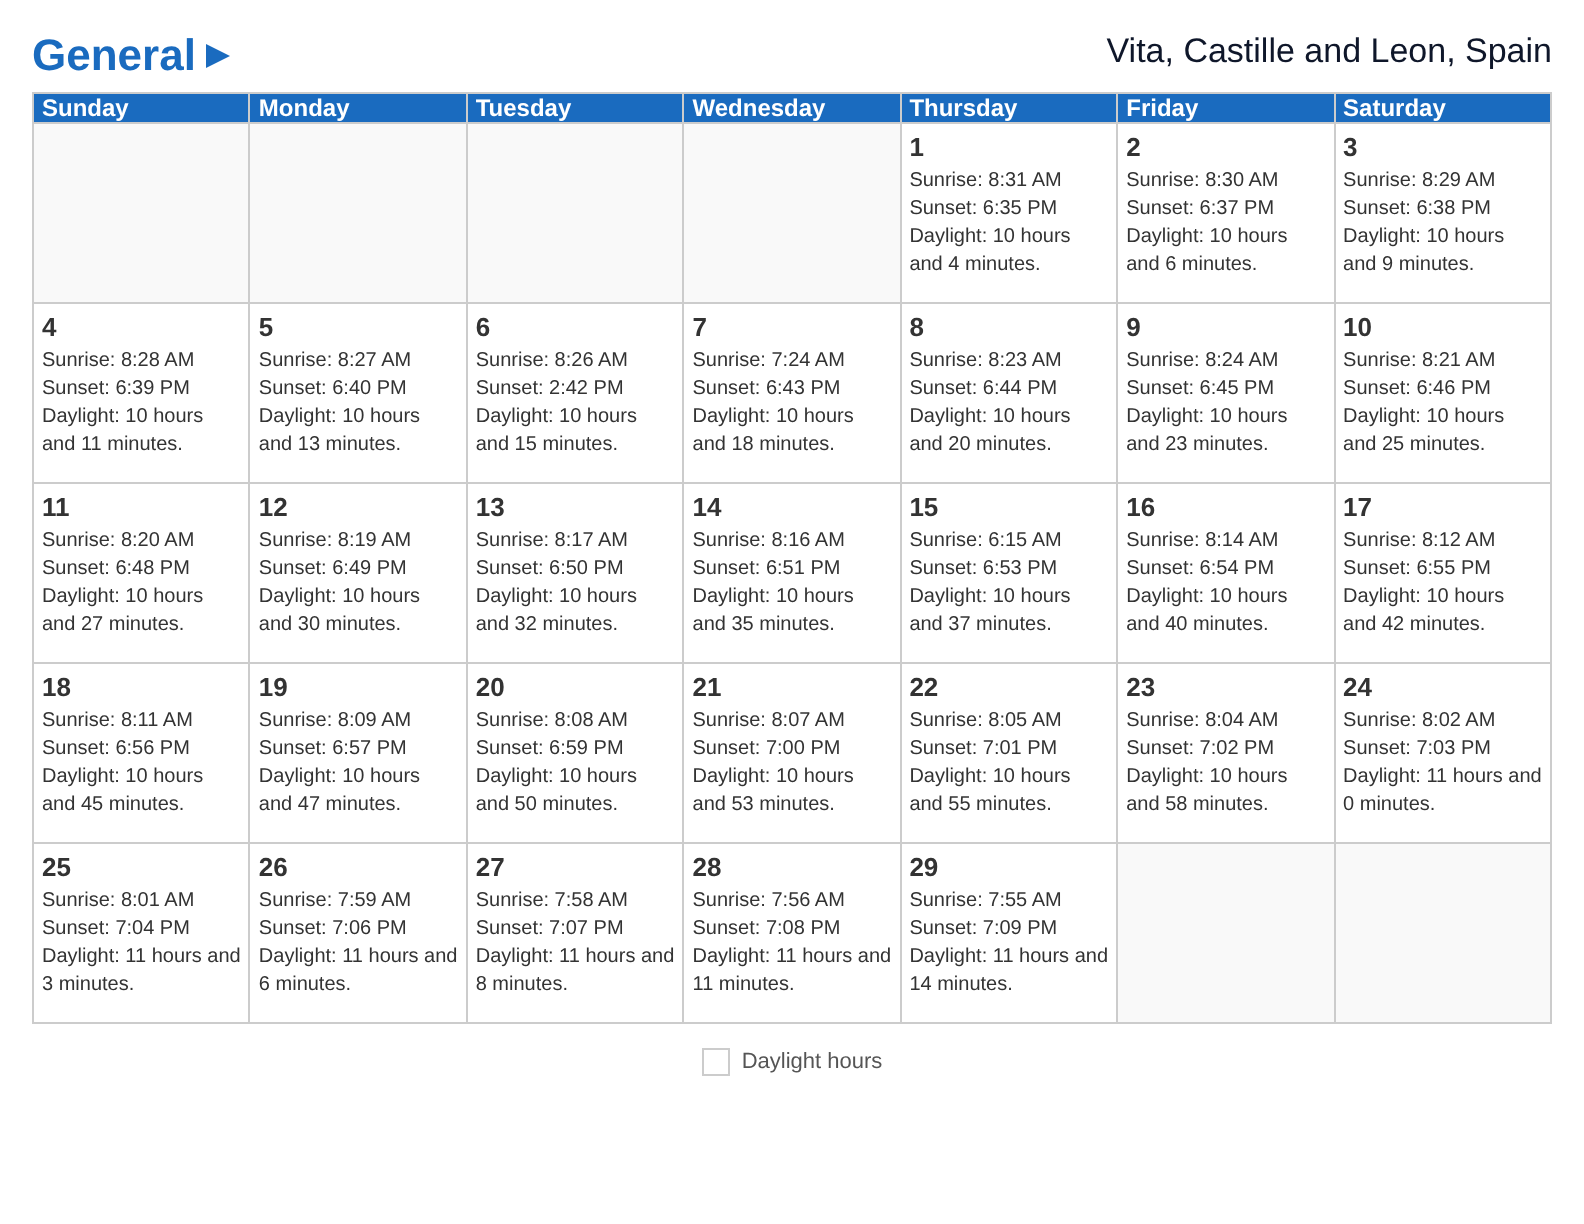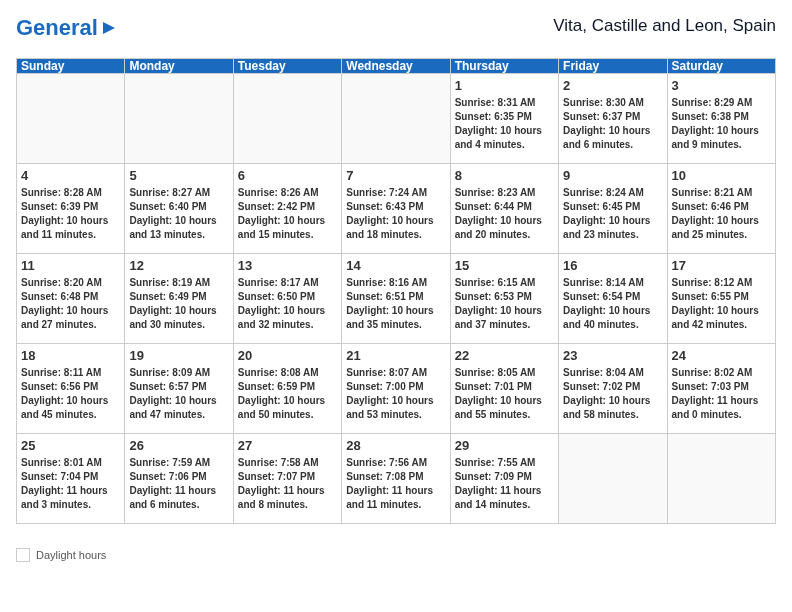--- a/index.html
+++ b/index.html
@@ -7,21 +7,21 @@
       font-family: Arial, sans-serif;
       background: #fff;
       width: 792px;
       min-height: 612px;
       padding: 16px;
     }
     .header {
       display: flex;
       justify-content: space-between;
       align-items: flex-start;
-      margin-bottom: 18px;
+      margin-bottom: 6px;
     }
     .logo {
       display: flex;
       align-items: center;
     }
     .logo-text {
       font-size: 22px;
       font-weight: bold;
       color: #333;
       line-height: 1.1;
@@ -73,28 +73,28 @@
     }
     .day-num {
       font-size: 13px;
       font-weight: bold;
       margin-bottom: 3px;
     }
     .cell-info {
       font-size: 10px;
       line-height: 1.4;
       color: #333;
-      font-weight: bold;
     }
     .footer {
       display: flex;
       align-items: center;
-      margin-top: 24px;
+      margin-top: 12px;
       font-size: 11px;
       color: #555;
+      justify-content: center;
     }
     .footer-box {
       width: 14px;
       height: 14px;
       background: #fff;
       border: 1px solid #ccc;
       margin-right: 6px;
     }
   </style>
 </head>

